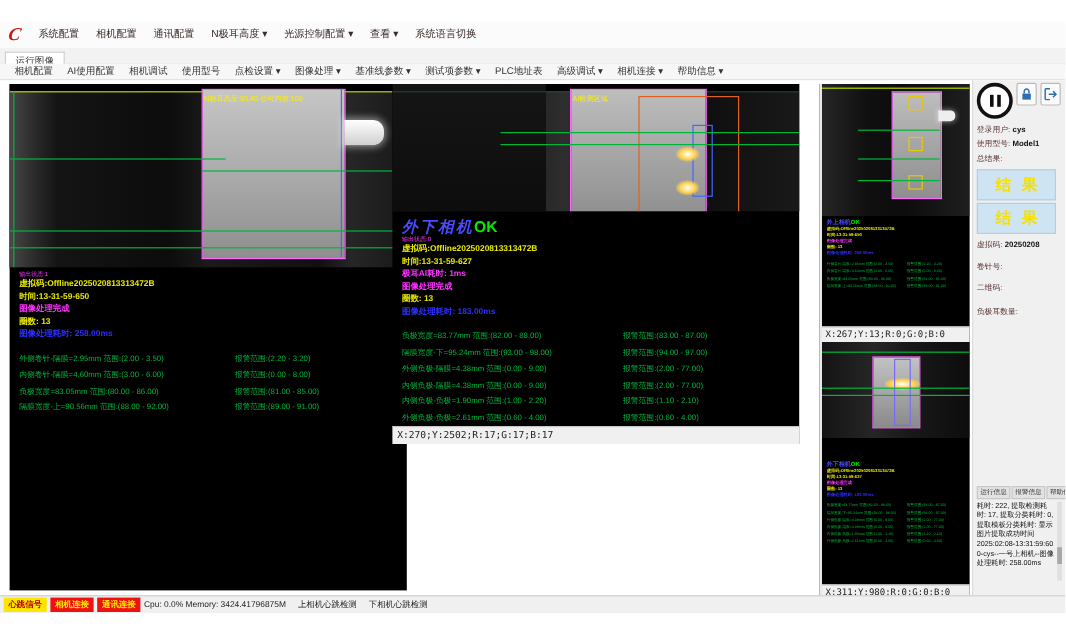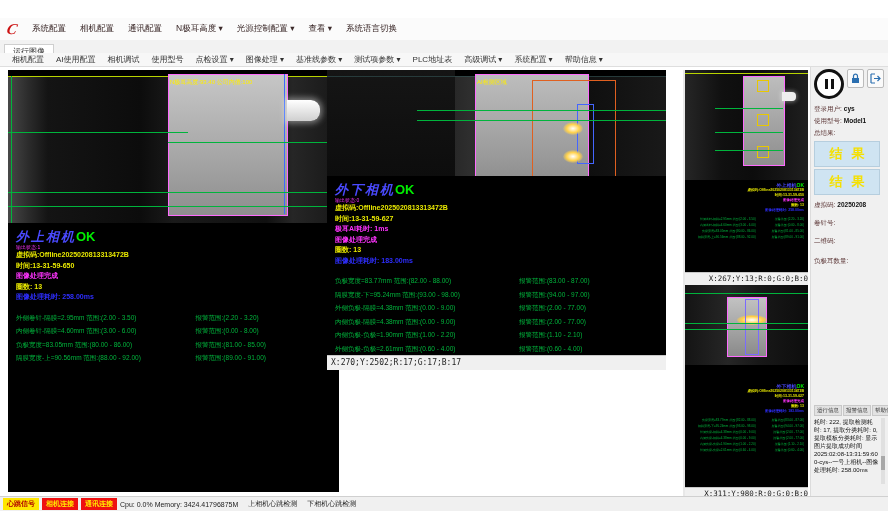--- a/index.html
+++ b/index.html
@@ -59,21 +59,21 @@
   .out-state{font-size:5px;color:#ff33ff;margin-top:-2px;}
   .iline{font-size:7px;font-weight:bold;line-height:10.5px;white-space:nowrap;}
   .yel{color:#e8e800;} .mag{color:#ff33ff;} .blu{color:#2e2eff;}
   
   .mrows{margin-top:8px;padding:0 8px;}
   .mrow{display:flex;font-size:6.5px;color:#00b43c;line-height:13.5px;white-space:nowrap;}
   .mrow .val{width:57%;} .mrow .alm{width:43%;}
   .coordbar{margin-top:auto;height:14px;background:#f0f0f0;font-family:"DejaVu Sans Mono",monospace;
             font-size:8px;color:#222;line-height:14px;padding-left:4px;border-top:1px solid #c8c8c8;}
   
-  #smallcol{position:absolute;left:683px;top:3px;width:125px;height:430px;text-align:right;}
+  #smallcol{position:absolute;left:683px;top:3px;width:125px;height:430px;}
   .sview{position:relative;background:#000;border-left:2px solid #e8e8e8;display:flex;flex-direction:column;box-sizing:border-box;}
   #sv1{height:215px;} #sv2{height:215px;}
   .scanvas{position:relative;width:100%;overflow:hidden;background:#000;}
   #s1scene{height:110px;background:linear-gradient(90deg,#262626,#101010 30%,#0c0c0c 55%,#161616 80%,#1f1f1f);}
   #s2scene{height:80px;background:linear-gradient(90deg,#141414,#262626 35%,#181818 60%,#0d0d0d);}
   .scell{position:absolute;border:1px solid #ff6aff;}
   .ybox{position:absolute;border:1px solid #e8c800;}
   .mini-text{padding:2px 4px 0 4px;}
   .mini-title{font-size:5px;font-weight:bold;color:#4a4aff;}
   .mini-title .ok{color:#00ee00;}
@@ -139,44 +139,41 @@
     <span class="tool-item">相机配置</span>
     <span class="tool-item">AI使用配置</span>
     <span class="tool-item">相机调试</span>
     <span class="tool-item">使用型号</span>
     <span class="tool-item">点检设置 ▾</span>
     <span class="tool-item">图像处理 ▾</span>
     <span class="tool-item">基准线参数 ▾</span>
     <span class="tool-item">测试项参数 ▾</span>
     <span class="tool-item">PLC地址表</span>
     <span class="tool-item">高级调试 ▾</span>
-    <span class="tool-item">系统配置 ▾</span>
+    <span class="tool-item">相机连接 ▾</span>
     <span class="tool-item">帮助信息 ▾</span>
   </div>
 
   <div id="main">
 
     <div id="view1" class="view">
       <div class="canvas">
         <div id="c1scene"></div>
         <div class="gline" style="left:0;top:6px;width:331px;background:#b8d400;"></div>
         <div class="vline" style="left:3px;top:6px;height:147px;background:#00b43c;"></div>
         <div id="c1cell" class="cell"></div>
         <div id="c1blue" class="vline"></div>
         <div id="c1tab"></div>
         <div class="gline" style="left:0;top:62px;width:180px;"></div>
         <div class="gline" style="left:160px;top:72px;width:171px;"></div>
         <div class="gline" style="left:0;top:122px;width:331px;"></div>
         <div class="gline" style="left:0;top:136px;width:331px;"></div>
         <span class="ylab" style="left:162px;top:8px;">N极耳高度:93.40 公司内值:100</span>
       </div>
       <div class="info">
-        <div>
-          <span class="cam-title">外上相机</span><span class="cam-ok">OK</span>
-        </div>
         <div class="out-state">输出状态:1</div>
         <div class="iline yel">虚拟码:Offline2025020813313472B</div>
         <div class="iline yel">时间:13-31-59-650</div>
         <div class="iline mag">图像处理完成</div>
         <div class="iline yel">圈数: 13</div>
         <div class="iline blu">图像处理耗时: 258.00ms</div>
       </div>
       <div class="mrows">
         <div class="mrow">
             <span class="val">外侧卷针-隔膜=2.95mm 范围:(2.00 - 3.50)</span>

